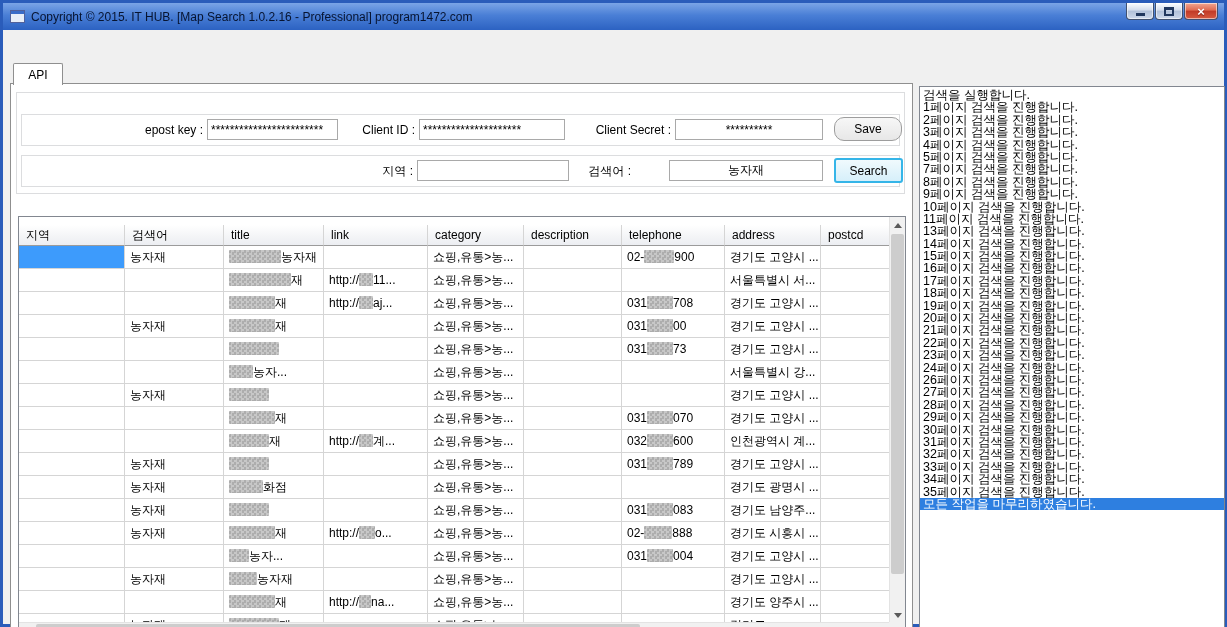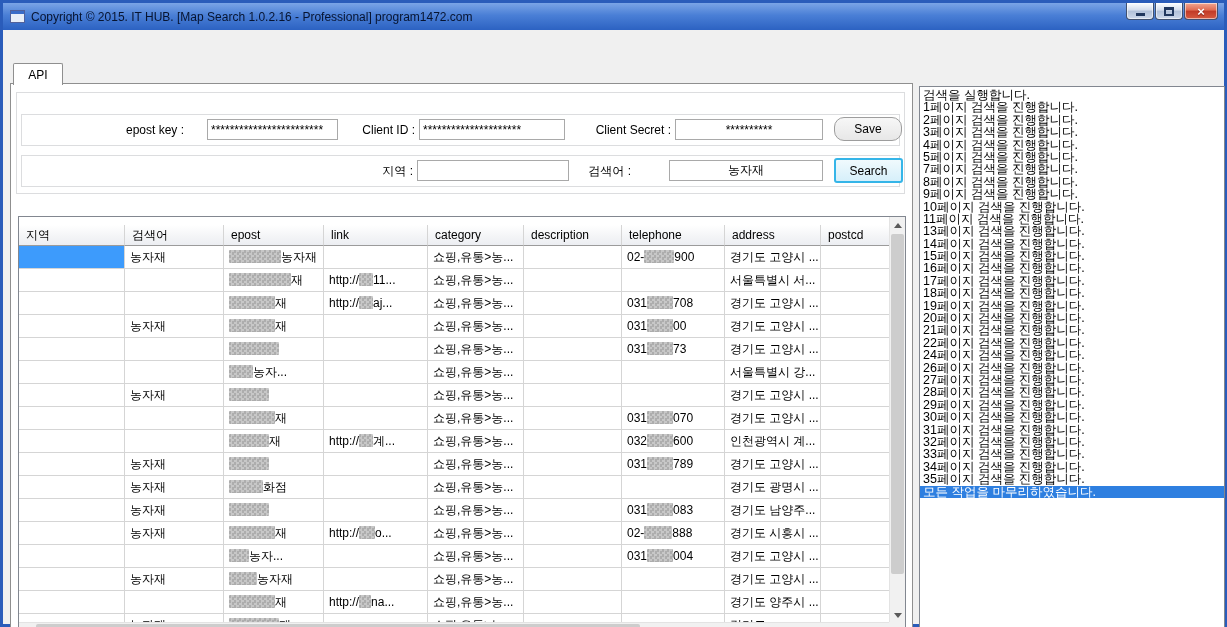--- a/index.html
+++ b/index.html
@@ -59,21 +59,21 @@
   .box { position: absolute; border: 1px solid #dcdddf; background: #fff; }
   #box-outer { left: 5px; top: 8px; width: 889px; height: 102px; }
   #box-row1  { left: 10px; top: 30px; width: 879px; height: 32px; }
   #box-row2  { left: 10px; top: 71px; width: 879px; height: 32px; }
 
   .flabel { position: absolute; font-size: 12px; color: #000; height: 16px; line-height: 16px; white-space: nowrap; }
   .finput {
     position: absolute; height: 21px; border: 1px solid #a9a9a9;
     font-size: 12px; padding: 0 3px; font-family: inherit; background: #fff; color: #000;
   }
-  #lbl-epost   { left: 96px;  top: 38px; width: 96px;  text-align: center; }
+  #lbl-epost   { left: 96px;  top: 38px; width: 96px;  text-align: right; }
   #inp-epost   { left: 196px; top: 35px; width: 131px; }
   #lbl-cid     { left: 336px; top: 38px; width: 68px;  text-align: right; }
   #inp-cid     { left: 408px; top: 35px; width: 146px; }
   #lbl-csec    { left: 566px; top: 38px; width: 94px;  text-align: right; }
   #inp-csec    { left: 664px; top: 35px; width: 148px; text-align: center; }
   #lbl-region  { left: 318px; top: 79px; width: 84px;  text-align: right; }
   #inp-region  { left: 406px; top: 76px; width: 152px; }
   #lbl-keyword { left: 524px; top: 79px; width: 96px;  text-align: right; }
   #inp-keyword { left: 658px; top: 76px; width: 154px; text-align: center; }
 
@@ -207,21 +207,21 @@
               <col style="width: 96px;">
               <col style="width: 98px;">
               <col style="width: 103px;">
               <col style="width: 96px;">
               <col style="width: 71px;">
             </colgroup>
           <thead>
               <tr id="grid-head-row">
                 <th>지역</th>
                 <th>검색어</th>
-                <th>epost</th>
+                <th>title</th>
                 <th>link</th>
                 <th>category</th>
                 <th>description</th>
                 <th>telephone</th>
                 <th>address</th>
                 <th>postcd</th>
               </tr>
             </thead>
           <tbody id="grid-body">
               <tr>
@@ -451,20 +451,21 @@
       <div class="log-line">13페이지 검색을 진행합니다.</div>
       <div class="log-line">14페이지 검색을 진행합니다.</div>
       <div class="log-line">15페이지 검색을 진행합니다.</div>
       <div class="log-line">16페이지 검색을 진행합니다.</div>
       <div class="log-line">17페이지 검색을 진행합니다.</div>
       <div class="log-line">18페이지 검색을 진행합니다.</div>
       <div class="log-line">19페이지 검색을 진행합니다.</div>
       <div class="log-line">20페이지 검색을 진행합니다.</div>
       <div class="log-line">21페이지 검색을 진행합니다.</div>
       <div class="log-line">22페이지 검색을 진행합니다.</div>
+      <div class="log-line">23페이지 검색을 진행합니다.</div>
       <div class="log-line">24페이지 검색을 진행합니다.</div>
       <div class="log-line">26페이지 검색을 진행합니다.</div>
       <div class="log-line">27페이지 검색을 진행합니다.</div>
       <div class="log-line">28페이지 검색을 진행합니다.</div>
       <div class="log-line">29페이지 검색을 진행합니다.</div>
       <div class="log-line">30페이지 검색을 진행합니다.</div>
       <div class="log-line">31페이지 검색을 진행합니다.</div>
       <div class="log-line">32페이지 검색을 진행합니다.</div>
       <div class="log-line">33페이지 검색을 진행합니다.</div>
       <div class="log-line">34페이지 검색을 진행합니다.</div>

